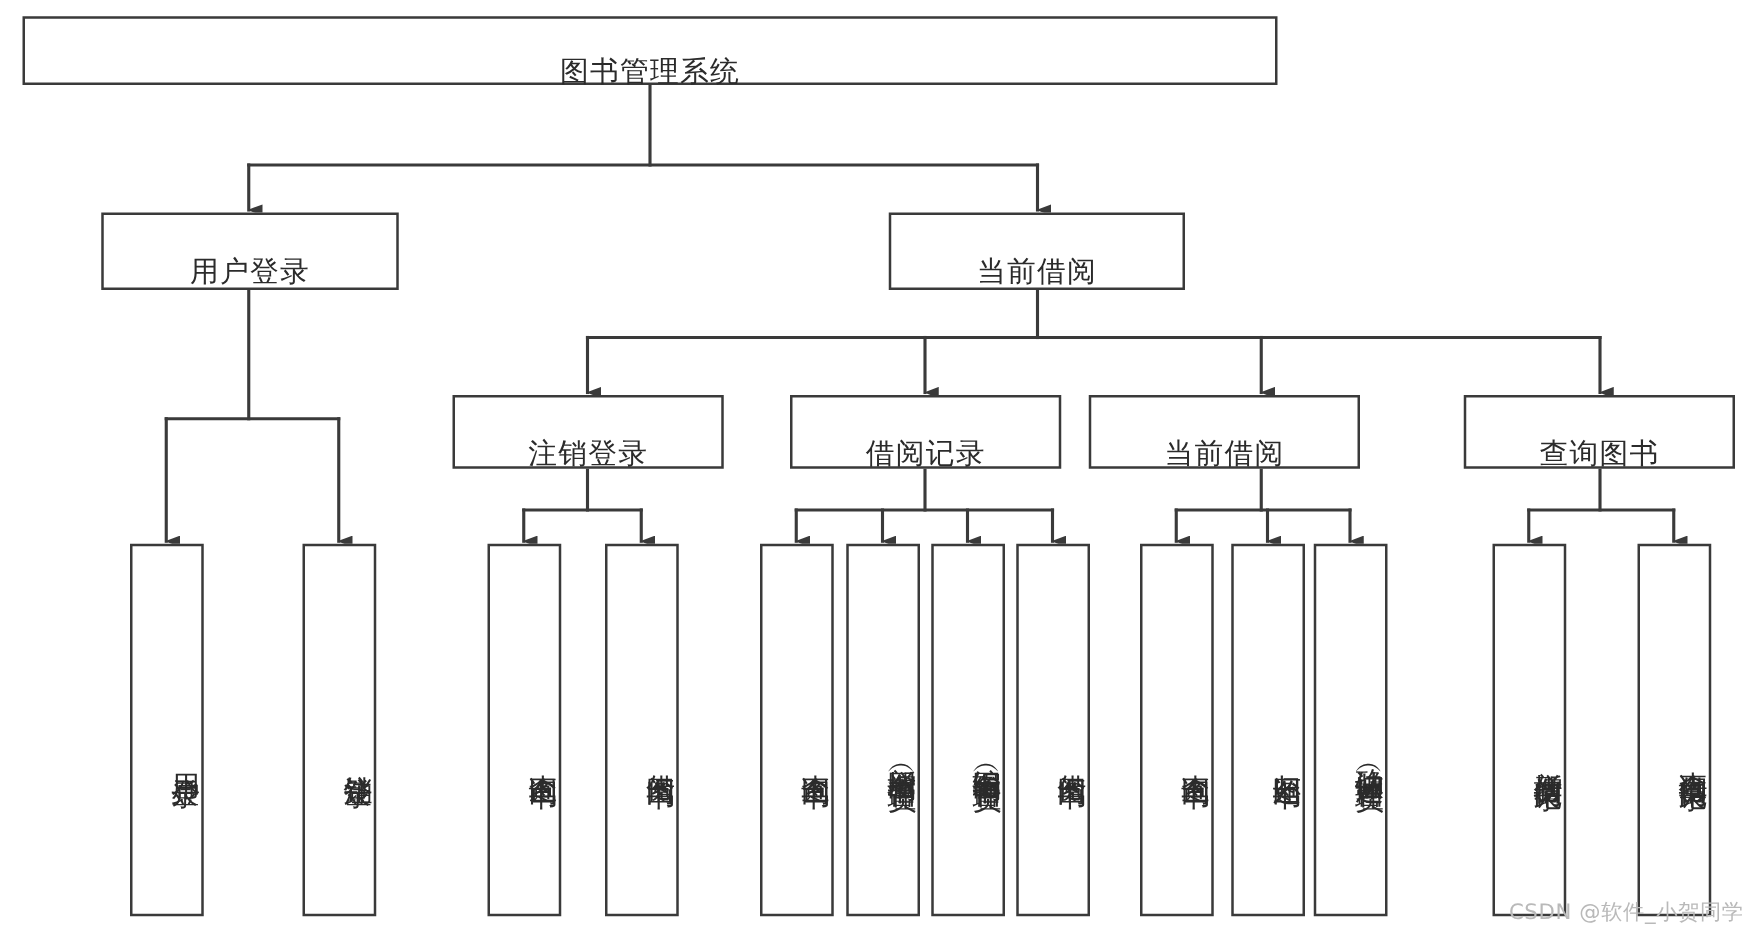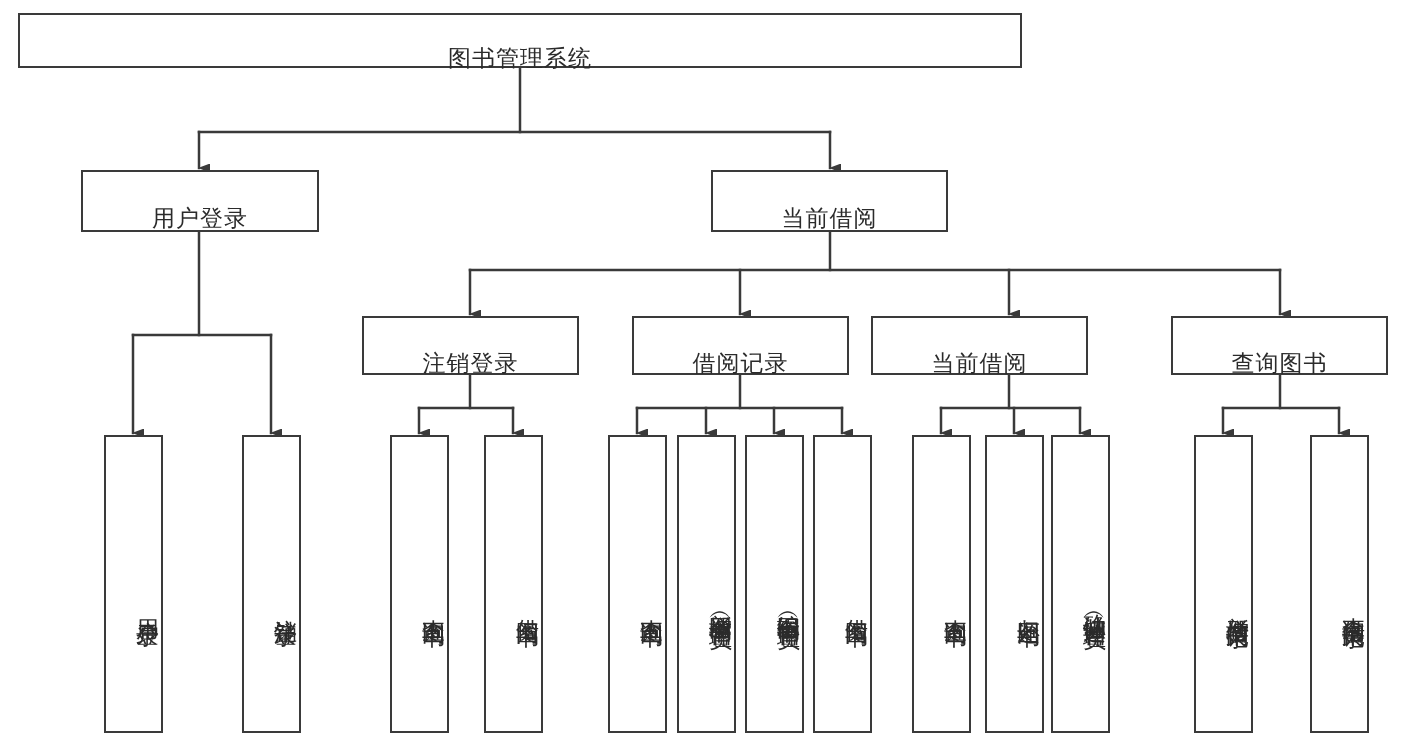--- a/index.html
+++ b/index.html
@@ -178,13 +178,14 @@
         <span class="label">确认归还（管理员）</span>
       </div>
       <div class="node vert" style="left: 1194px; top: 435px; width: 59px; height: 298px;">
         <span class="label">新增借阅记录</span>
       </div>
       <div class="node vert" style="left: 1310px; top: 435px; width: 59px; height: 298px;">
         <span class="label">查询借阅记录</span>
       </div>
     </div>
 
+  <div id="watermark">CSDN @软件_小贺同学</div>
 </div>
 
 </body></html>

